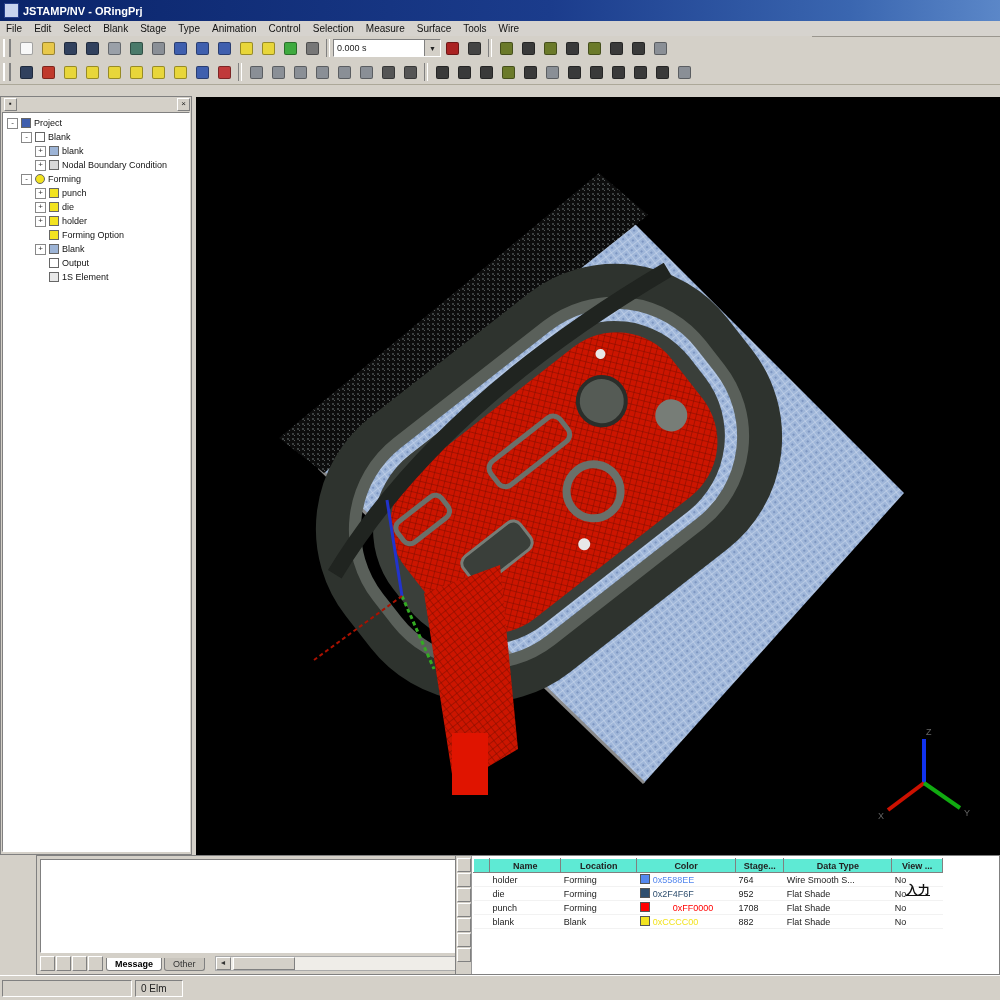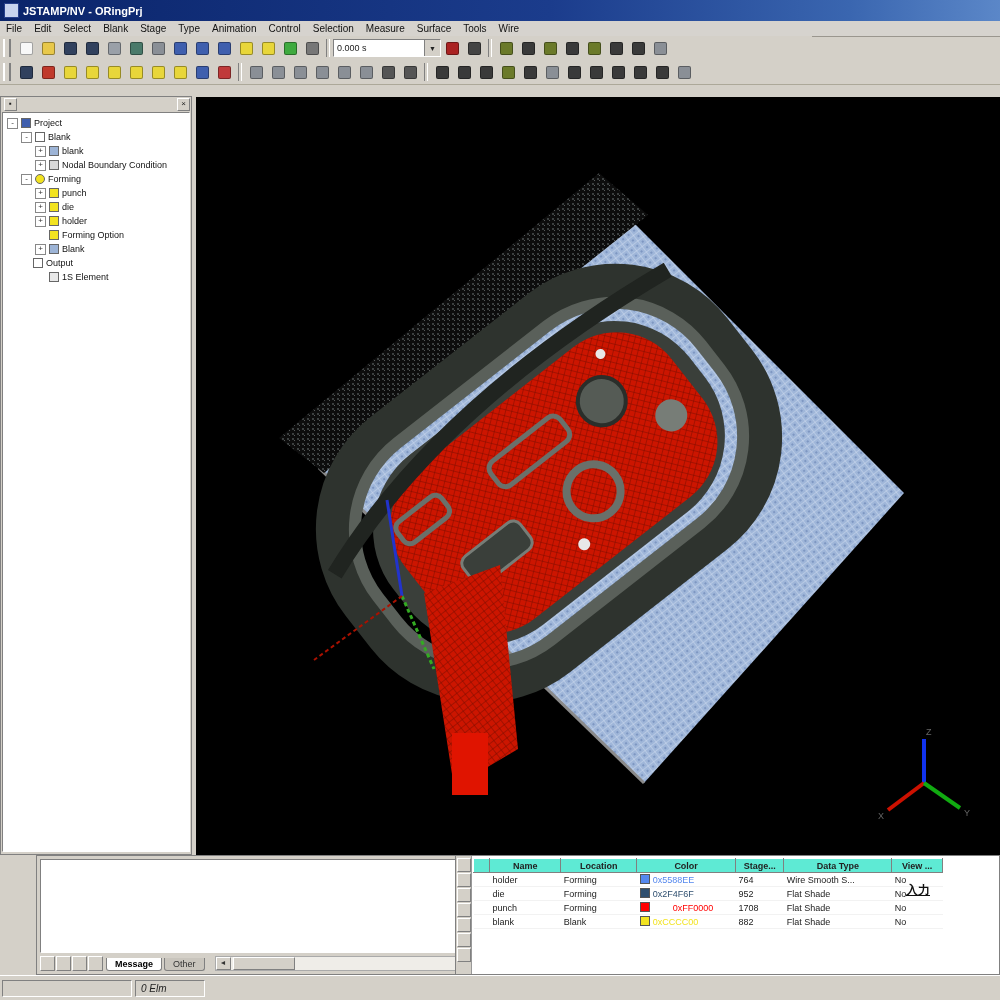--- a/index.html
+++ b/index.html
@@ -58,21 +58,21 @@
   #ptable th{background:#5eead4;border:1px solid;border-color:#fff #808080 #808080 #fff;font-weight:bold;text-align:center;padding:0 3px;height:13px;overflow:hidden;white-space:nowrap;}
   #ptable td{padding:0 3px;height:13px;overflow:hidden;white-space:nowrap;border-bottom:1px solid #f2f2f2;}
   .swatch{display:inline-block;width:8px;height:8px;border:1px solid #555;vertical-align:-1px;margin-right:3px;}
   #side-label{position:absolute;left:450px;top:26px;font-size:12px;font-weight:bold;color:#111;text-decoration:underline;}
   
   #statusbar{left:0;top:975px;width:1000px;height:25px;background:#d4d0c8;border-top:1px solid #fff;display:flex;align-items:center;
     font-size:10px;color:#222;padding:2px;box-sizing:border-box;}
   .scell{border:1px solid;border-color:#808080 #fff #fff #808080;height:17px;display:flex;align-items:center;padding:0 5px;box-sizing:border-box;}
   #scell-main{flex:1;margin-right:3px;}
   #scell-a{width:130px;margin-right:3px;}
-  #scell-b{width:70px;font-style:italic;}
+  #scell-b{width:48px;}
 </style>
 </head>
 <body>
 
 <div id="titlebar" class="abs">
   <div class="appicon"></div>
   <span>JSTAMP/NV - ORingPrj</span>
 </div>
 
 <div id="menubar" class="abs">
@@ -331,21 +331,21 @@
       <div class="tree-row" style="padding-left: 32px;">
         <span class="expander none"></span>
         <span class="ticon" style="background: rgb(242, 227, 32);"></span>
         <span>Forming Option</span>
       </div>
       <div class="tree-row" style="padding-left: 32px;">
         <span class="expander">+</span>
         <span class="ticon" style="background: rgb(157, 180, 214);"></span>
         <span>Blank</span>
       </div>
-      <div class="tree-row" style="padding-left: 16px;">
+      <div class="tree-row" style="padding-left: 32px;">
         <span class="expander none"></span>
         <span class="ticon" style="background: rgb(255, 255, 255);"></span>
         <span>Output</span>
       </div>
       <div class="tree-row" style="padding-left: 32px;">
         <span class="expander none"></span>
         <span class="ticon" style="background: rgb(232, 232, 232);"></span>
         <span>1S Element</span>
       </div>
     </div>

